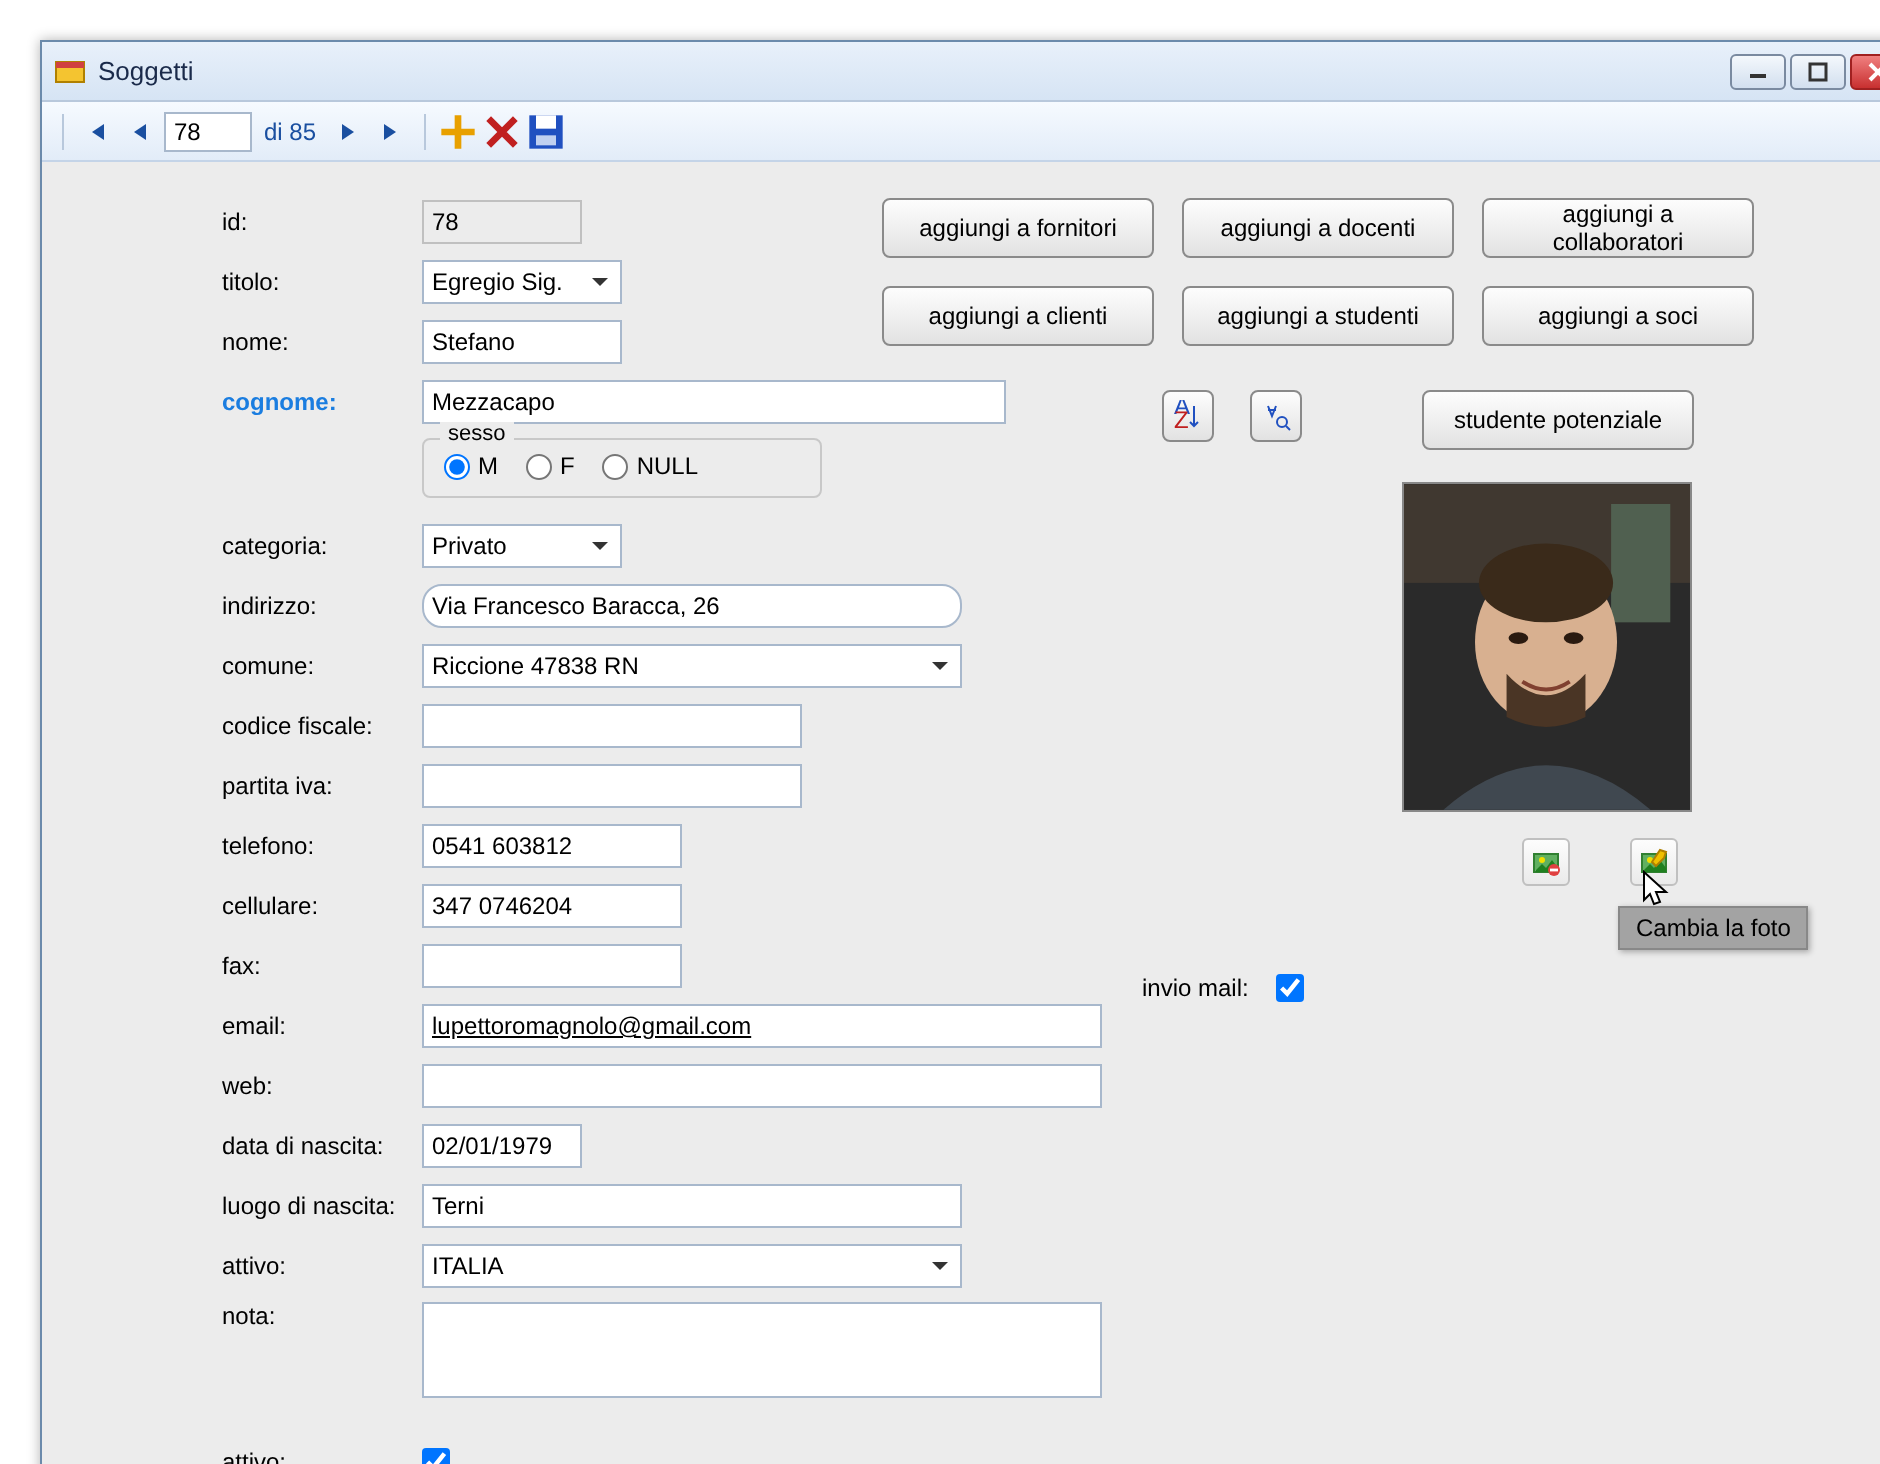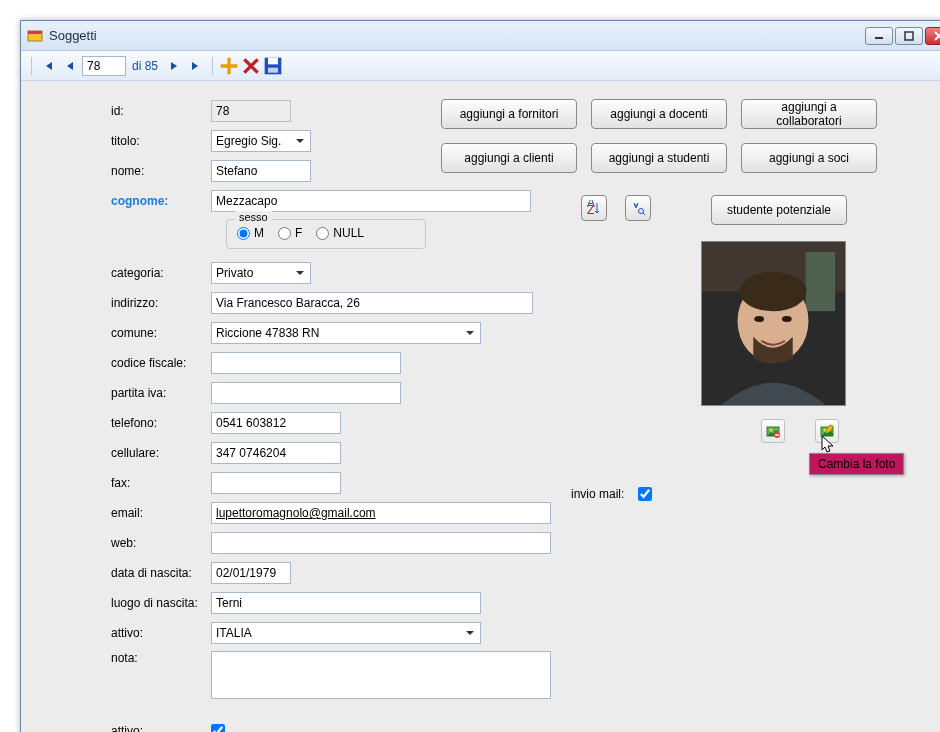--- a/index.html
+++ b/index.html
@@ -35,25 +35,25 @@
 
   .sort-btns { position:absolute; top:114px; left:560px; display:flex; gap:18px; }
   .sq-btn { width:26px; height:26px; border:1px solid #8a8a8a; border-radius:4px; background:linear-gradient(#fdfdfd,#e2e2e2); display:flex; align-items:center; justify-content:center; cursor:pointer; }
 
   .side-btn { position:absolute; top:114px; left:690px; width:136px; }
 
   .photo { position:absolute; top:160px; left:680px; width:145px; height:165px; border:1px solid #888; background:#333; overflow:hidden; }
   .photo svg { width:100%; height:100%; }
   .photo-tools { position:absolute; top:338px; left:740px; display:flex; gap:30px; }
   .img-btn { width:24px; height:24px; border:1px solid #c0c0c0; border-radius:3px; background:linear-gradient(#fdfdfd,#eaeaea); display:flex; align-items:center; justify-content:center; cursor:pointer; }
-  .tooltip { position:absolute; top:372px; left:788px; background:#be185d; border:1px solid #888; padding:3px 8px; font-size:12px; box-shadow:1px 1px 3px rgba(0,0,0,0.3); }
+  .tooltip { position:absolute; top:372px; left:788px; background:#a3a3a3; border:1px solid #888; padding:3px 8px; font-size:12px; box-shadow:1px 1px 3px rgba(0,0,0,0.3); }
 
   .cursor { position:absolute; top:354px; left:800px; pointer-events:none; }
 
-  .sesso-group { border:1px solid #c8c8c8; border-radius:4px; padding:6px 10px 8px; margin-left:15px; width:200px; position:relative; }
+  .sesso-group { border:1px solid #c8c8c8; border-radius:4px; padding:6px 10px 8px; margin-left:0; width:200px; position:relative; }
   .sesso-group .legend { position:absolute; top:-9px; left:8px; background:#ececec; padding:0 4px; font-size:11px; }
   .radios { display:flex; gap:14px; align-items:center; }
   .radios label { display:flex; align-items:center; gap:4px; font-size:12px; }
   input[type=radio] { margin:0; }
   input[type=checkbox] { margin:0; width:14px; height:14px; }
 
   .mail-chk { position:absolute; top:406px; left:550px; display:flex; align-items:flex-end; gap:14px; }
 
   textarea.field { resize:none; }
 </style>
@@ -217,21 +217,21 @@
         </div>
       </div>
 
     <div class="row">
         <span class="lbl">nome:</span>
       <input class="field" style="width: 100px;" value="Stefano">
       </div>
 
     <div class="row">
         <span class="lbl active">cognome:</span>
-      <input class="field" style="width: 320px;" value="Mezzacapo">
+      <input class="field" style="width: 292px;" value="Mezzacapo">
       </div>
 
     <div class="row">
         <span class="lbl"></span>
       <div class="sesso-group">
         <span class="legend">sesso</span>
         <div class="radios">
           <label>
               <input type="radio" name="sesso" checked="" style="">
               <span>M</span>
@@ -252,21 +252,21 @@
 
     <div class="row">
         <span class="lbl">categoria:</span>
       <div class="select" style="width:100px">
           <span>Privato</span>
         </div>
       </div>
 
     <div class="row">
         <span class="lbl">indirizzo:</span>
-      <input class="field" style="width: 322px;" value="Via Francesco Baracca, 26">
+      <input class="field" style="width: 270px; border-radius: 10px;" value="Via Francesco Baracca, 26">
       </div>
 
     <div class="row">
         <span class="lbl">comune:</span>
       <div class="select" style="width:270px">
           <span>Riccione 47838 RN</span>
         </div>
       </div>
 
     <div class="row">

